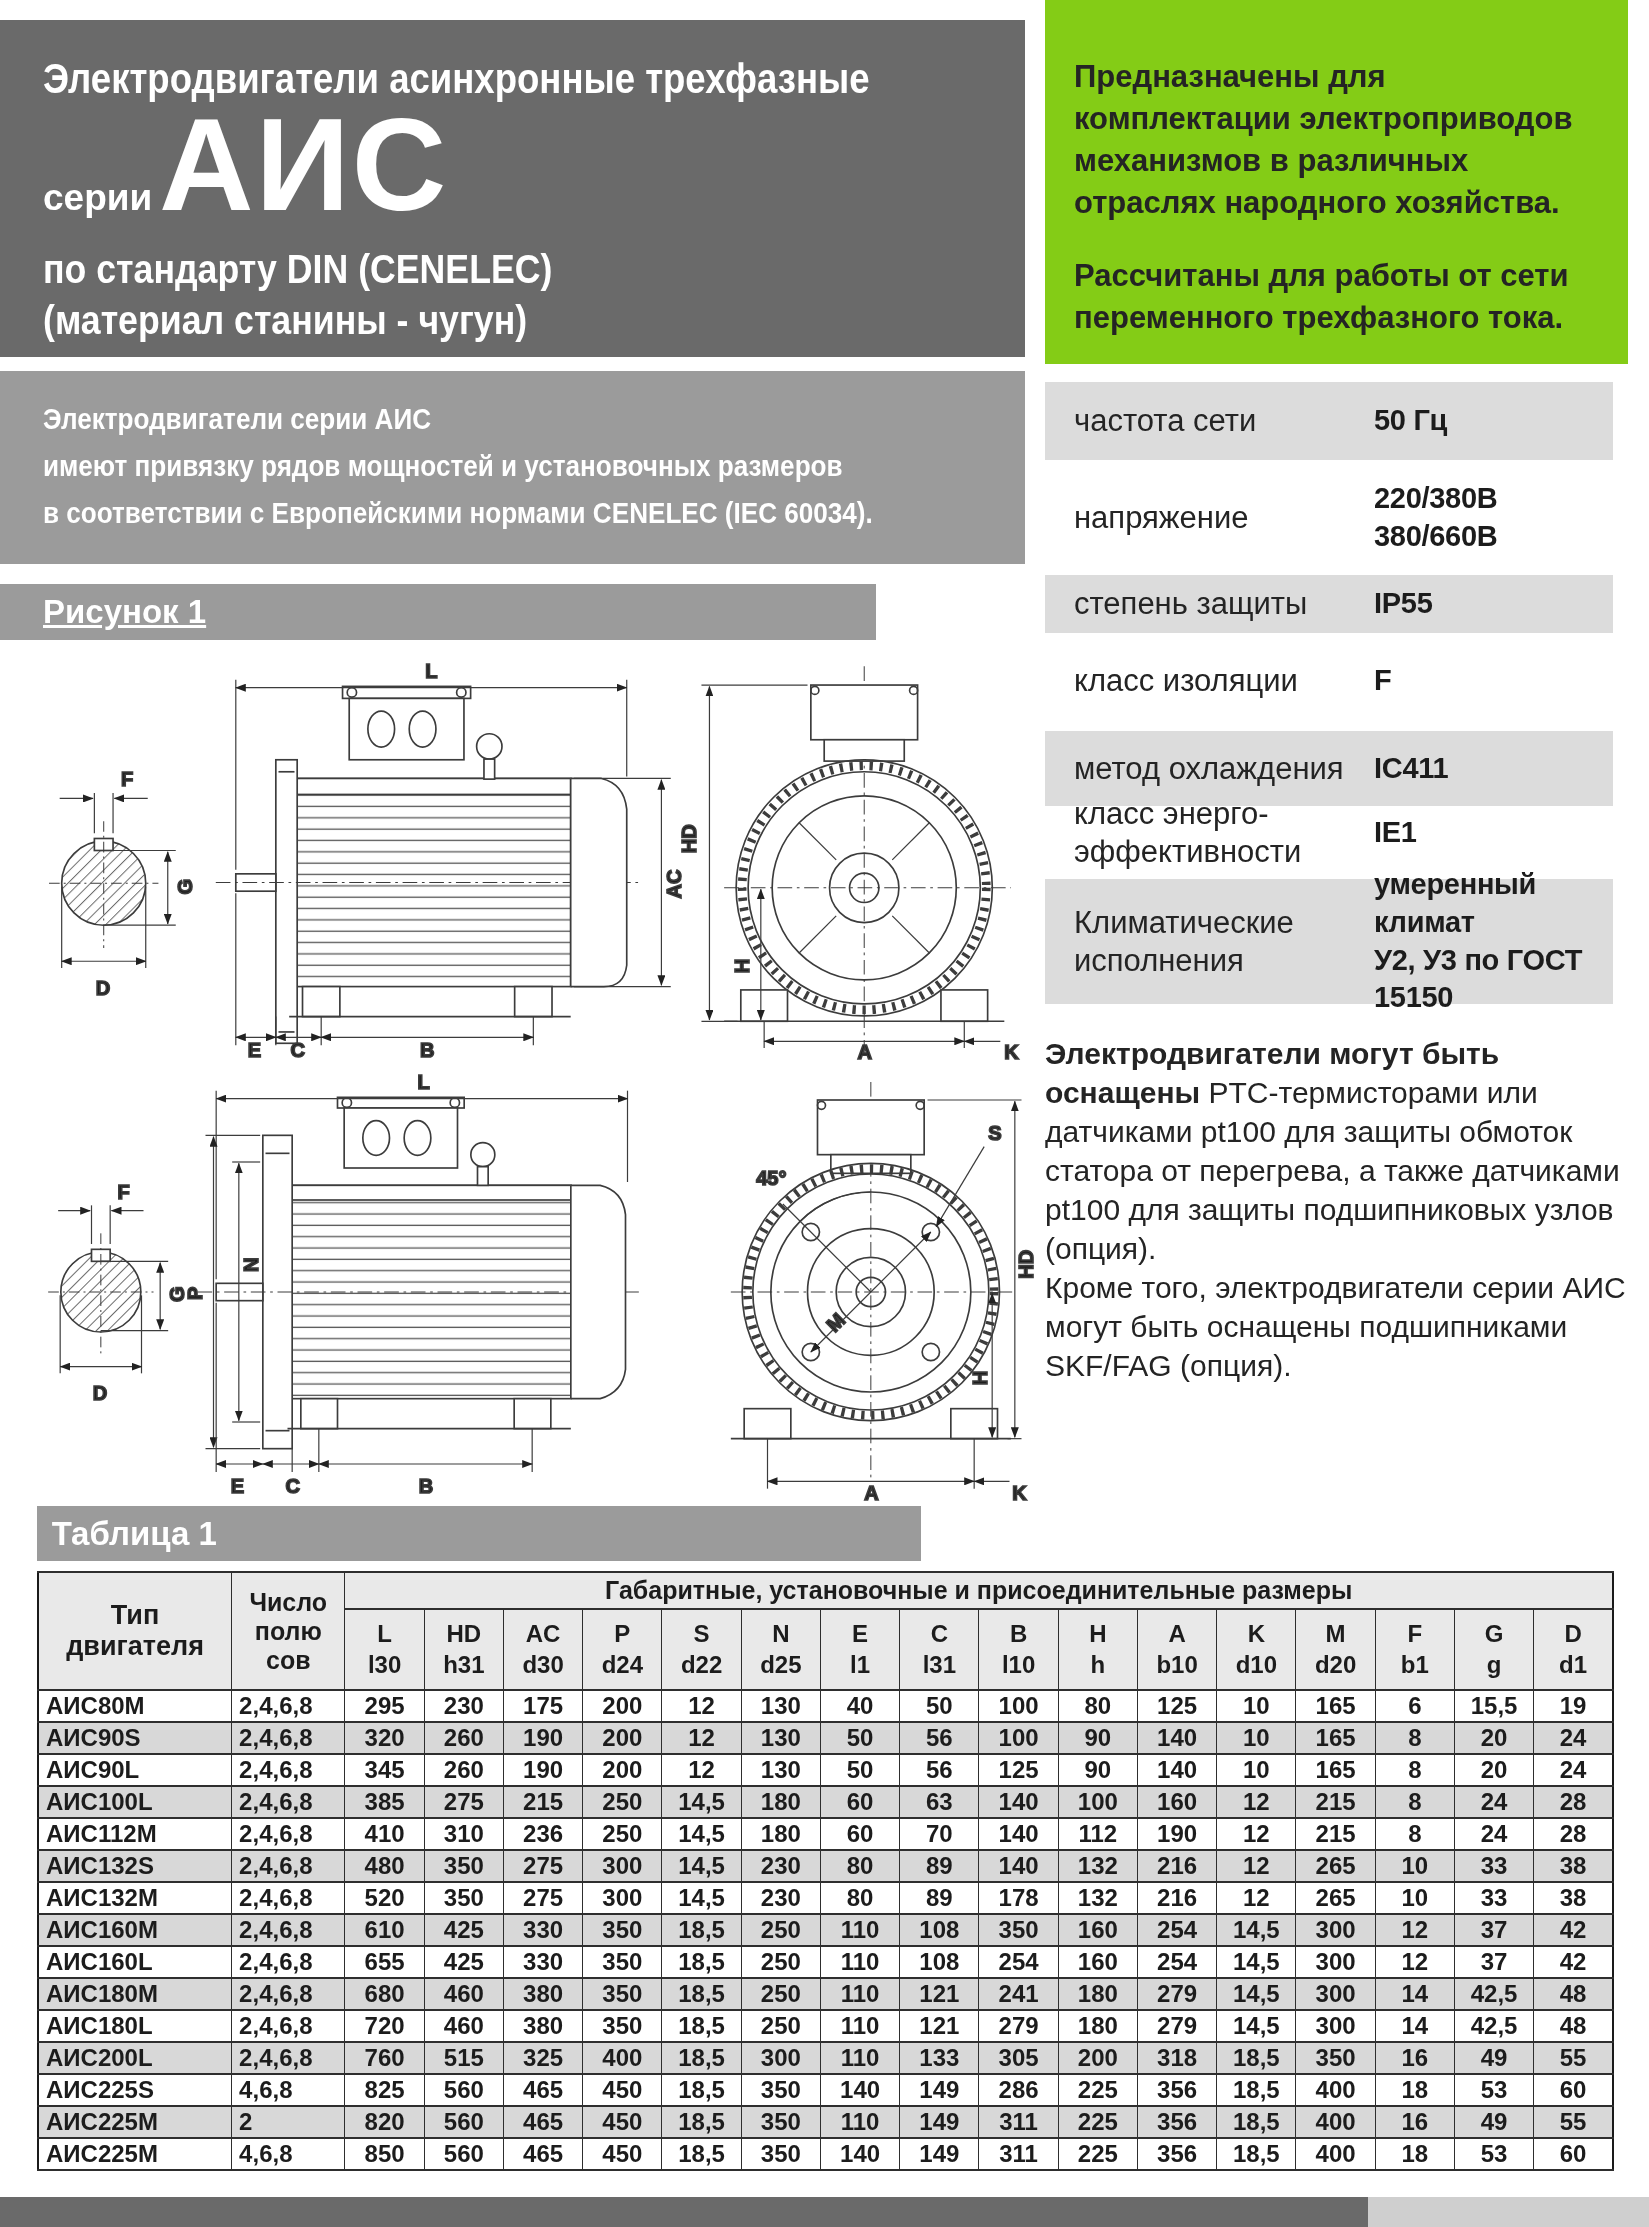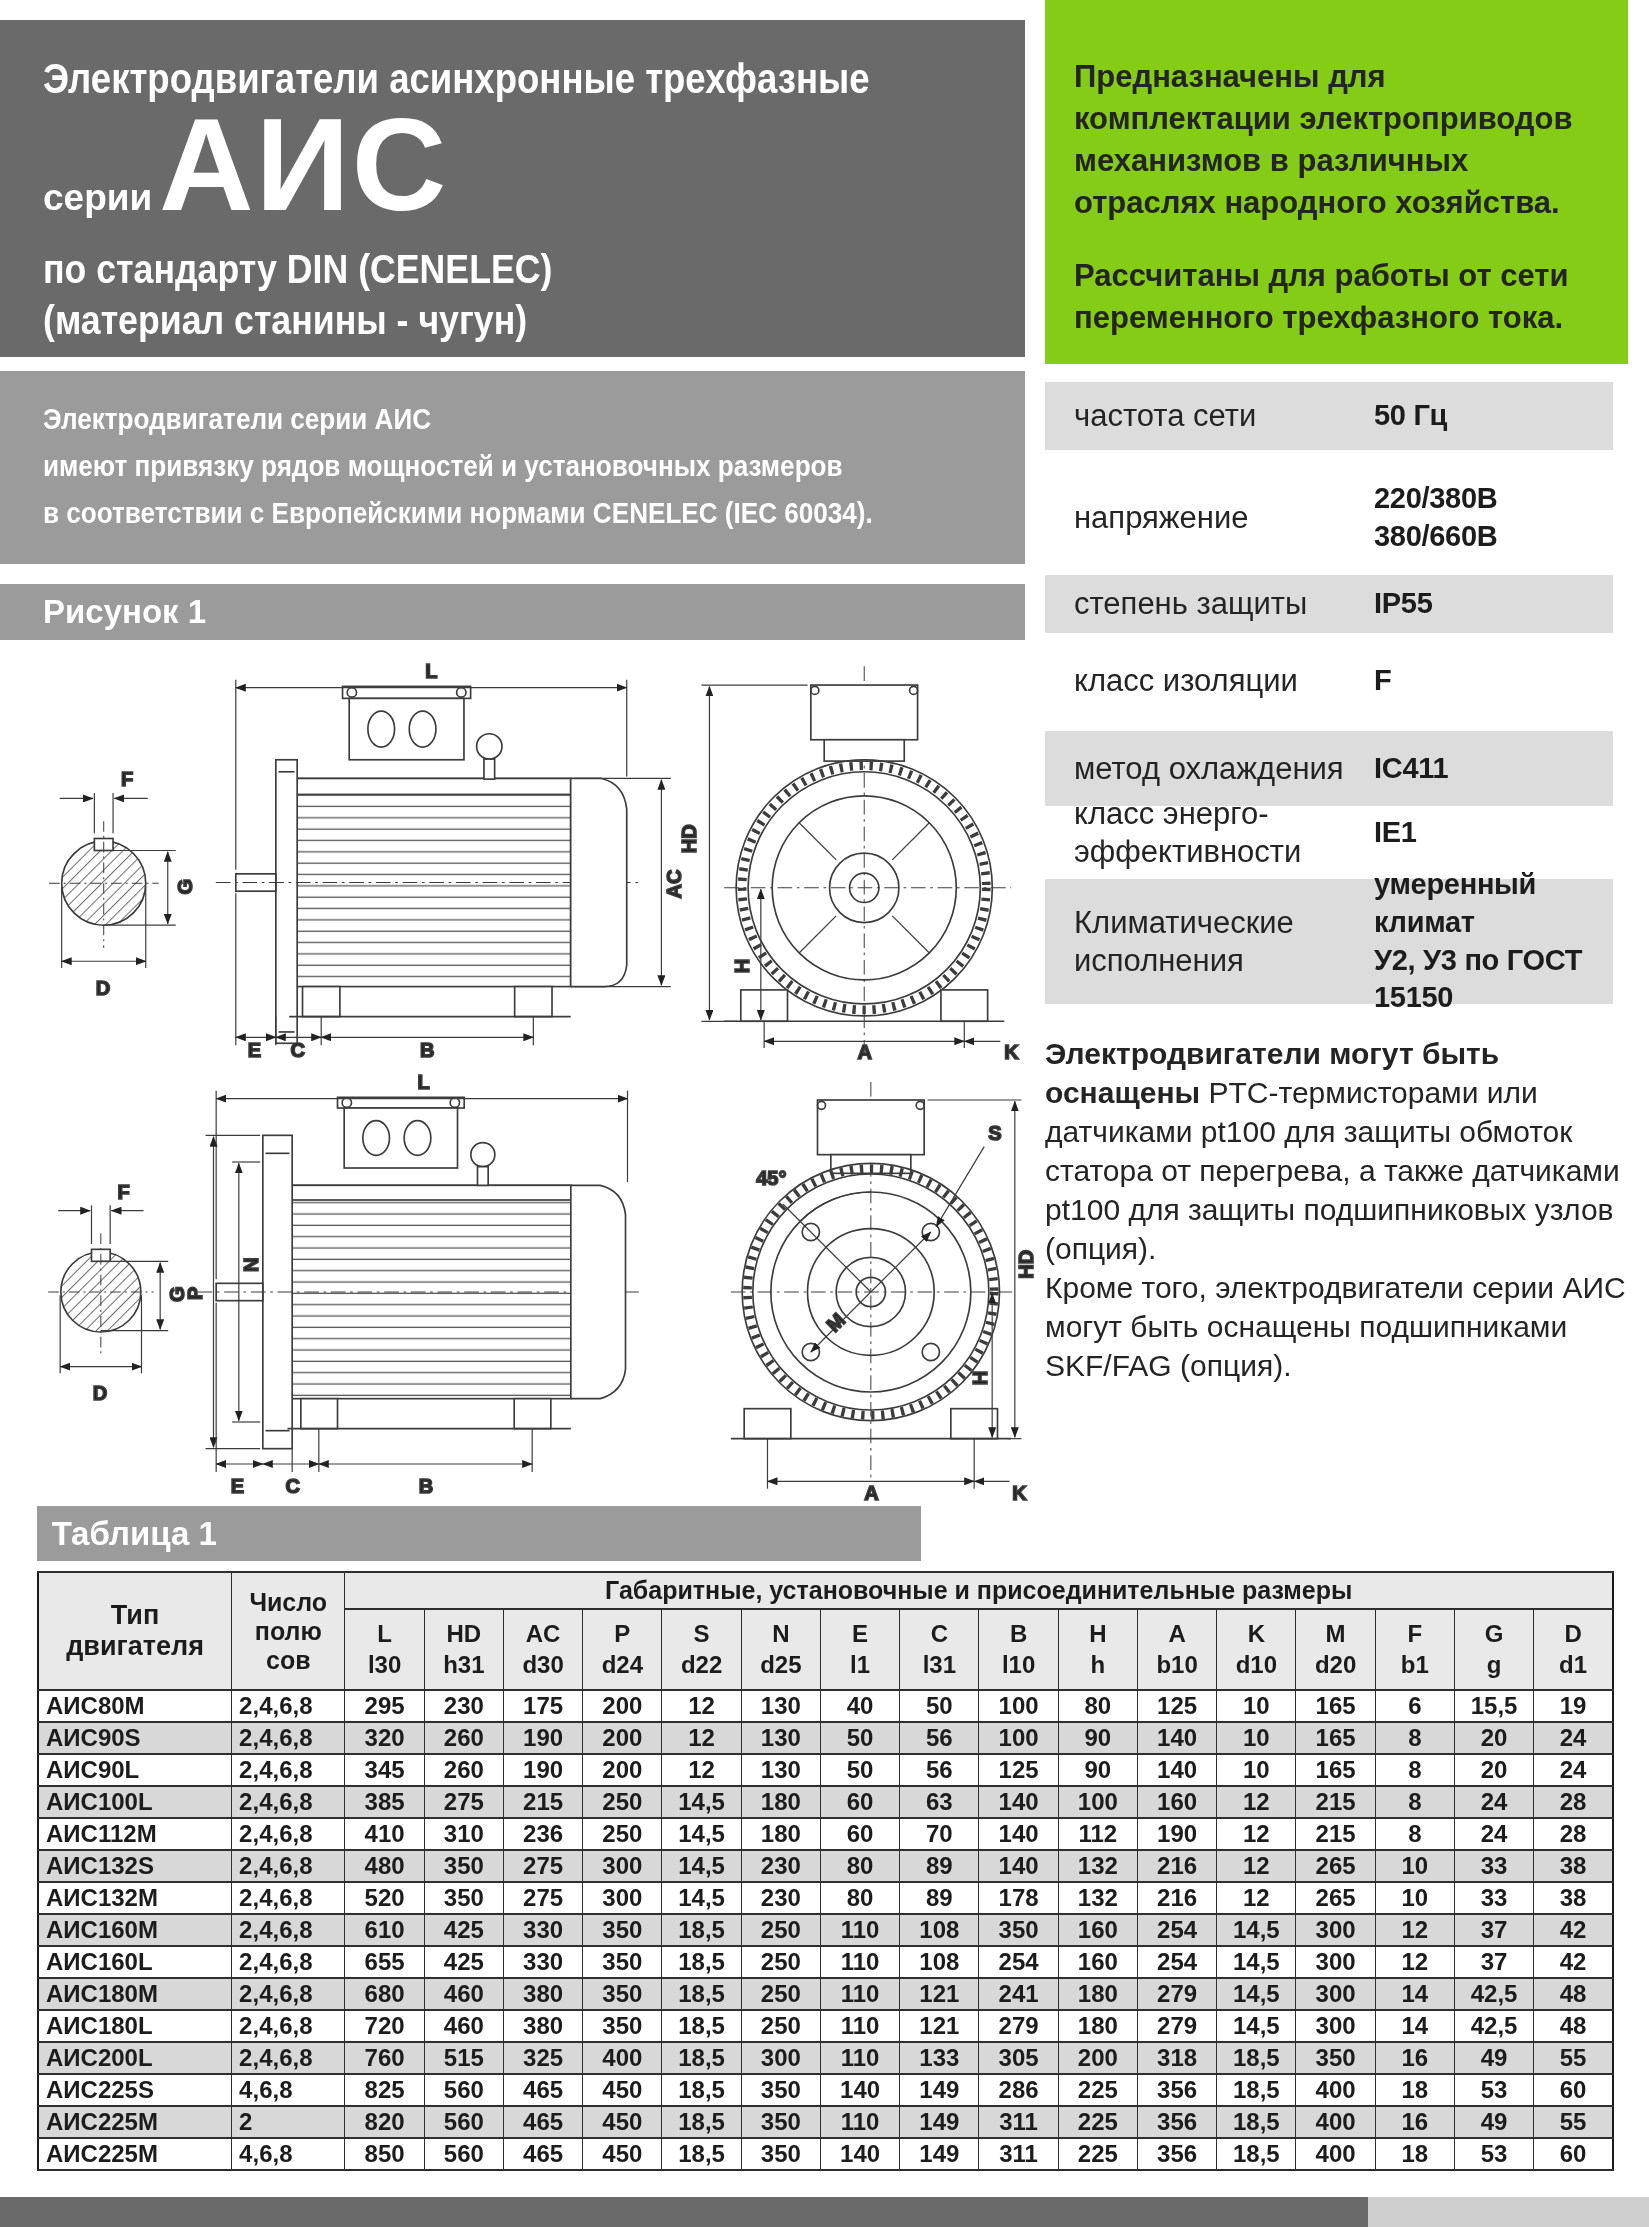--- a/index.html
+++ b/index.html
@@ -12,35 +12,35 @@
   .hdr-title{position:absolute;left:43px;top:35px;font-size:42px;font-weight:700;}
   .hdr-series{position:absolute;left:43px;top:79px;display:flex;align-items:baseline;}
   .hdr-series .pre{font-size:37px;font-weight:700;}
   .hdr-series .big{font-size:131px;font-weight:700;letter-spacing:2px;line-height:1;margin-left:6.7px;}
   .hdr-std{position:absolute;left:43px;top:224px;font-size:41px;font-weight:700;line-height:51px;}
 
   .intro-block{position:absolute;left:0;top:371px;width:1025px;height:193px;background:#9b9b9b;color:#fff;}
   .intro-text{position:absolute;left:43px;top:25px;font-size:29px;font-weight:700;line-height:47px;white-space:pre-line;transform:scaleX(.9);transform-origin:left top;}
 
   .band{position:absolute;background:#9b9b9b;color:#fff;font-size:33px;font-weight:700;display:flex;align-items:center;}
-  .band-fig{left:0;top:584px;width:1025px;height:56px;padding-left:43px;box-sizing:border-box;}
+  .band-fig{left:0;top:584px;width:876px;height:56px;padding-left:43px;box-sizing:border-box;text-decoration:underline;}
   .band-tab{left:37px;top:1506px;width:884px;height:55px;padding-left:14.7px;box-sizing:border-box;}
 
   .figure-area{position:absolute;left:0;top:640px;width:1041px;height:864px;background:#fff;}
   svg text.dim{font-family:"Liberation Sans",sans-serif;font-size:30px;font-weight:700;fill:#1e1e1e;}
 
   
   .rc-box{position:absolute;left:1045px;top:0;width:583px;height:364px;background:#84cc16;box-sizing:border-box;padding:56px 27px 0 29px;}
   .rc-box p{margin:0;font-size:31px;font-weight:700;line-height:42px;color:#242424;}
   .rc-box p + p{margin-top:31px;}
 
   .spec-rows{position:absolute;left:0;top:0;width:1649px;height:0;}
   .spec-row{position:absolute;left:1045px;width:568px;display:flex;align-items:center;box-sizing:border-box;}
   .spec-row.shaded{background:#dcdcdc;}
-  .spec-row:nth-child(1){top:382px;height:68px;}
+  .spec-row:nth-child(1){top:382px;height:78px;}
   .spec-row:nth-child(2){top:460px;height:115px;}
   .spec-row:nth-child(3){top:575px;height:58px;}
   .spec-row:nth-child(4){top:650px;height:61px;}
   .spec-row:nth-child(5){top:711px;height:75px;margin-top:20px;}
   .spec-row:nth-child(6){top:786px;height:93px;}
   .spec-row:nth-child(7){top:879px;height:125px;}
   .spec-label{padding-left:29px;width:300px;flex:0 0 300px;font-size:31px;color:#242424;white-space:pre-line;line-height:1.2;}
   .spec-value{font-weight:700;font-size:29px;letter-spacing:-0.3px;white-space:pre-line;line-height:1.3;color:#1c1c1c;}
 
   .note{position:absolute;left:1045px;top:1034px;width:584px;margin:0;font-size:30px;line-height:39px;color:#242424;white-space:pre-line;}

